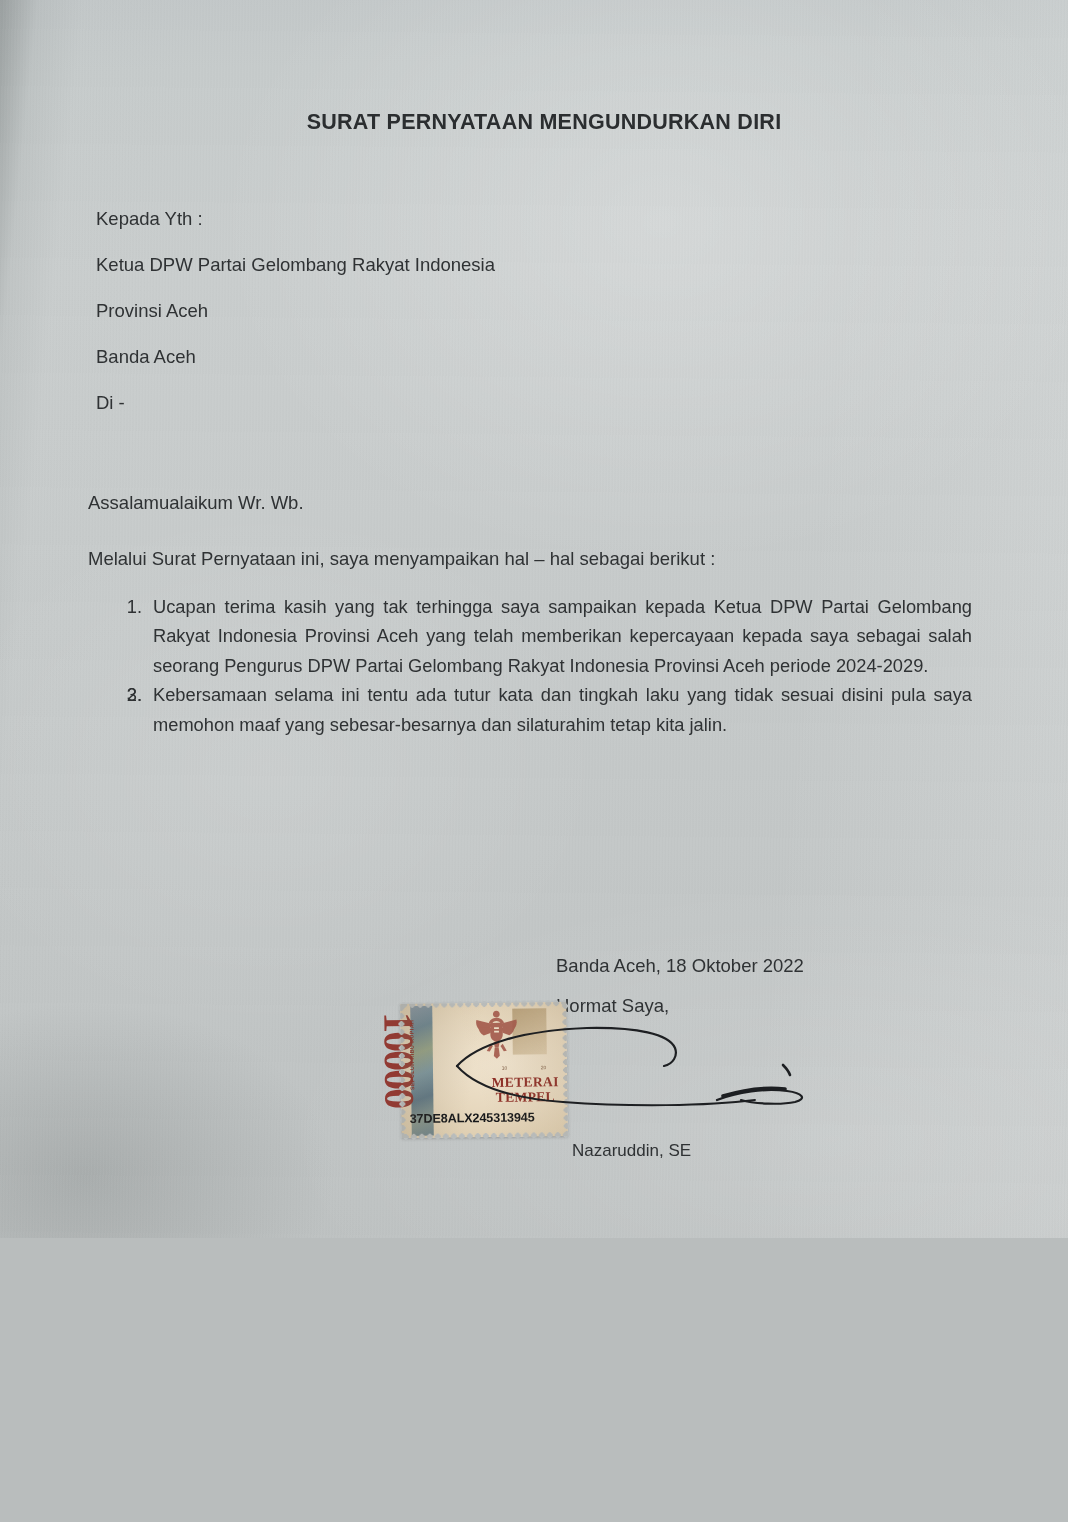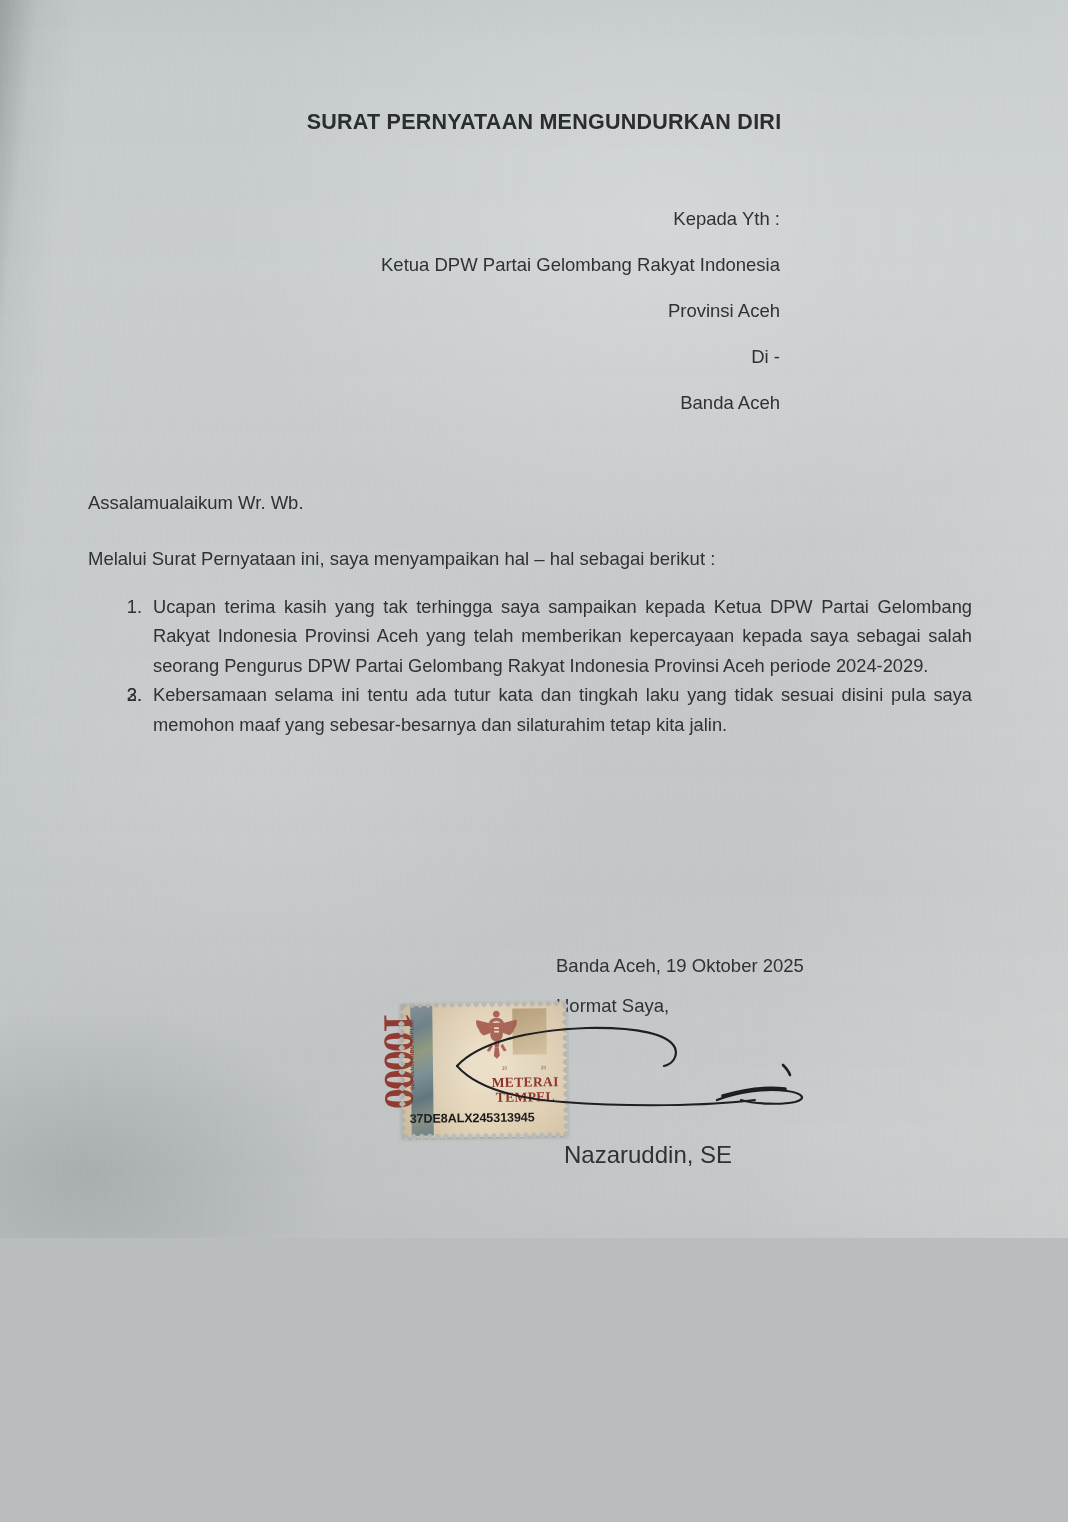--- a/index.html
+++ b/index.html
@@ -80,24 +80,23 @@
     font-size: 21.5px;
     font-weight: bold;
     letter-spacing: .25px;
     color: #2b2e30;
     transform: translateX(10px);
   }
 
   
   .addr {
     position: absolute;
-    left: 80px;
+    left: 96px;
     top: 196px;
     width: 700px;
-    text-align: right;
   }
   .addr .line {
     font-size: 18.5px;
     line-height: 46px;
     color: #2f3234;
   }
 
   
   .salam {
     position: absolute;
@@ -170,23 +169,23 @@
     color: #2f3234;
     white-space: nowrap;
   }
   .sig .hormat {
     margin-top: 18px;
     font-size: 18.5px;
     color: #2f3234;
   }
   .sig .name {
     position: absolute;
-    left: 8px;
+    left: 16px;
     top: 186px;
-    font-size: 24px;
+    font-size: 17px;
     color: #2f3234;
     white-space: nowrap;
   }
 
   
   .signature {
     position: absolute;
     left: 455px;
     top: 1014px;
     width: 380px;
@@ -333,22 +332,22 @@
 <body>
 
 <div class="page">
 
   <div class="title ink">SURAT PERNYATAAN MENGUNDURKAN DIRI</div>
 
   <div class="addr ink">
     <div class="line">Kepada Yth :</div>
     <div class="line">Ketua DPW Partai Gelombang Rakyat Indonesia</div>
     <div class="line">Provinsi Aceh</div>
+    <div class="line">Banda Aceh</div>
     <div class="line">Di -</div>
-    <div class="line">Banda Aceh</div>
   </div>
 
   <div class="salam ink">Assalamualaikum Wr. Wb.</div>
 
   <div class="intro ink">Melalui Surat Pernyataan ini, saya menyampaikan hal – hal sebagai berikut :</div>
 
   <ol class="list ink">
     <li>
       <span class="num">1.</span>
       <span>Ucapan terima kasih yang tak terhingga saya sampaikan kepada Ketua DPW Partai Gelombang Rakyat Indonesia Provinsi Aceh yang telah memberikan kepercayaan kepada saya sebagai salah seorang Pengurus DPW Partai Gelombang Rakyat Indonesia Provinsi Aceh periode 2024-2029.</span>
@@ -357,21 +356,21 @@
       <span class="num">2.</span>
     </li>
     <li>
       <span class="num">3.</span>
       <span>Kebersamaan selama ini tentu ada tutur kata dan tingkah laku yang tidak sesuai disini pula saya memohon maaf yang sebesar-besarnya dan silaturahim tetap kita jalin.</span>
     </li>
   </ol>
 
 
   <div class="sig ink">
-    <div class="date">Banda Aceh, 19 Oktober 2025</div>
+    <div class="date">Banda Aceh, 18 Oktober 2022</div>
     <div class="hormat">Hormat Saya,</div>
     <div class="name">Nazaruddin, SE</div>
   </div>
 
   <div class="stamp">
     <div class="stamp-bg"></div>
     <div class="stamp-patch"></div>
 
     <div class="holo"></div>
     <div class="holo-text">SEPULUH RIBU RUPIAH</div>

